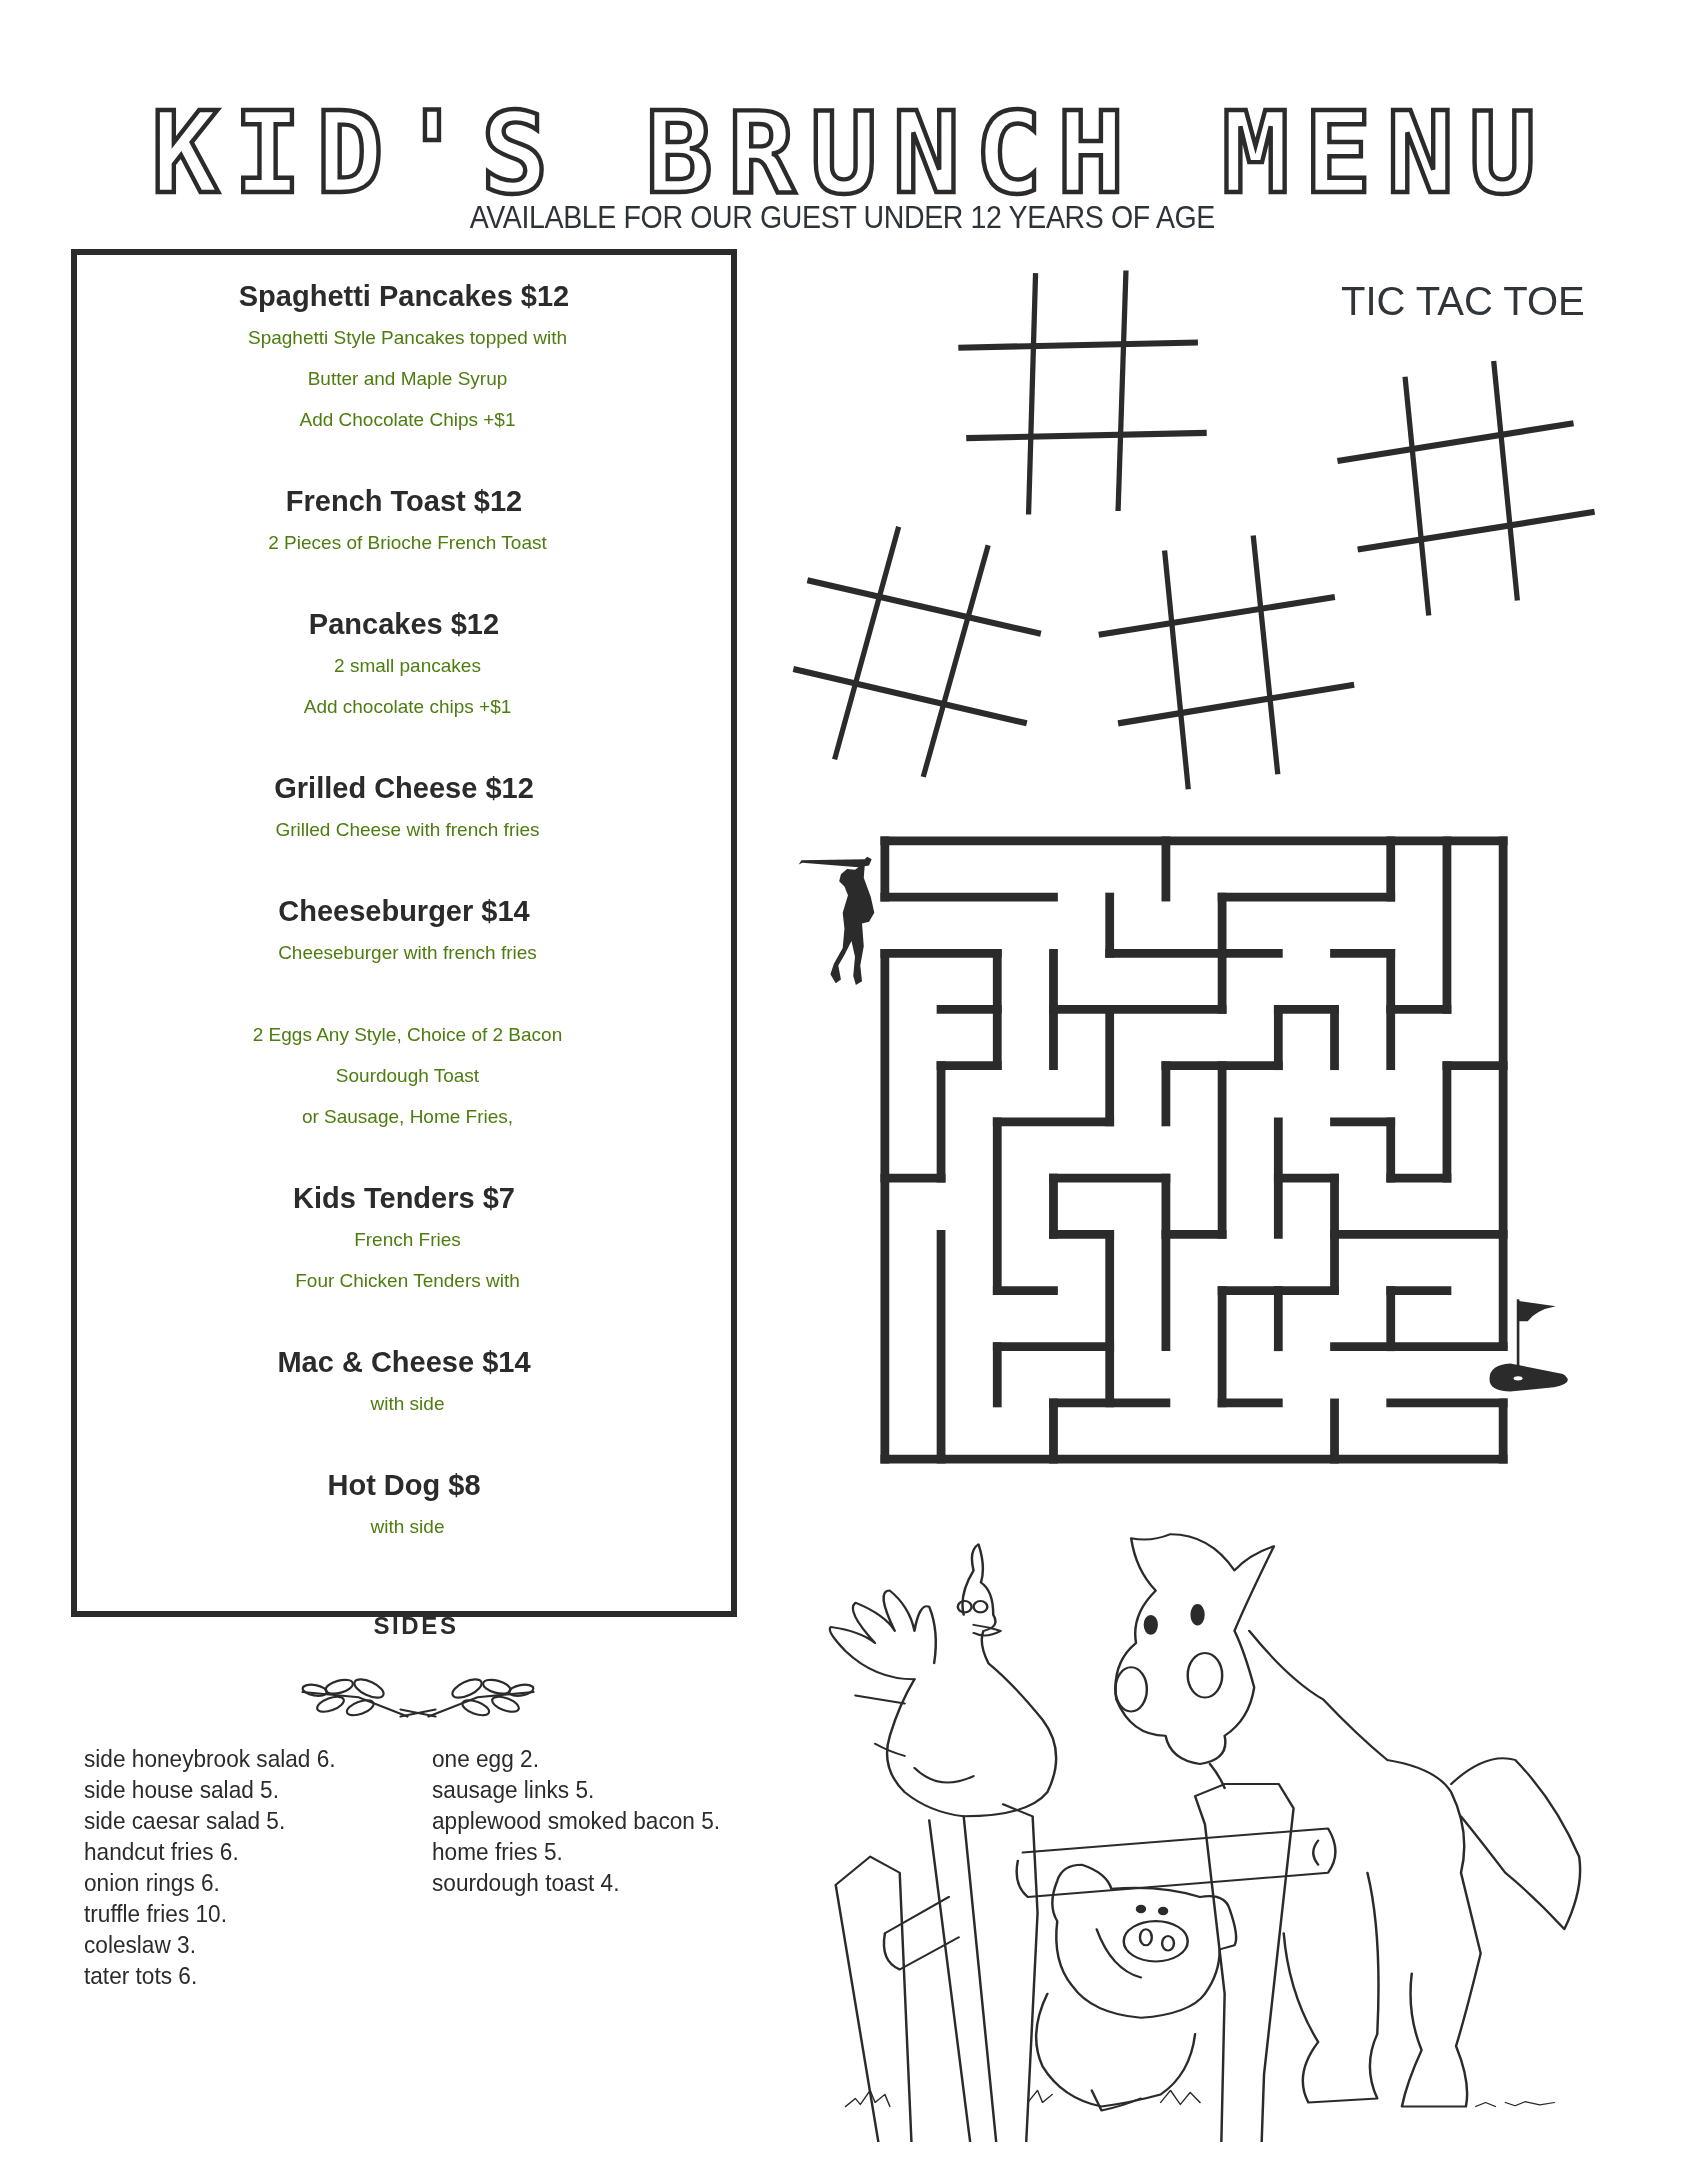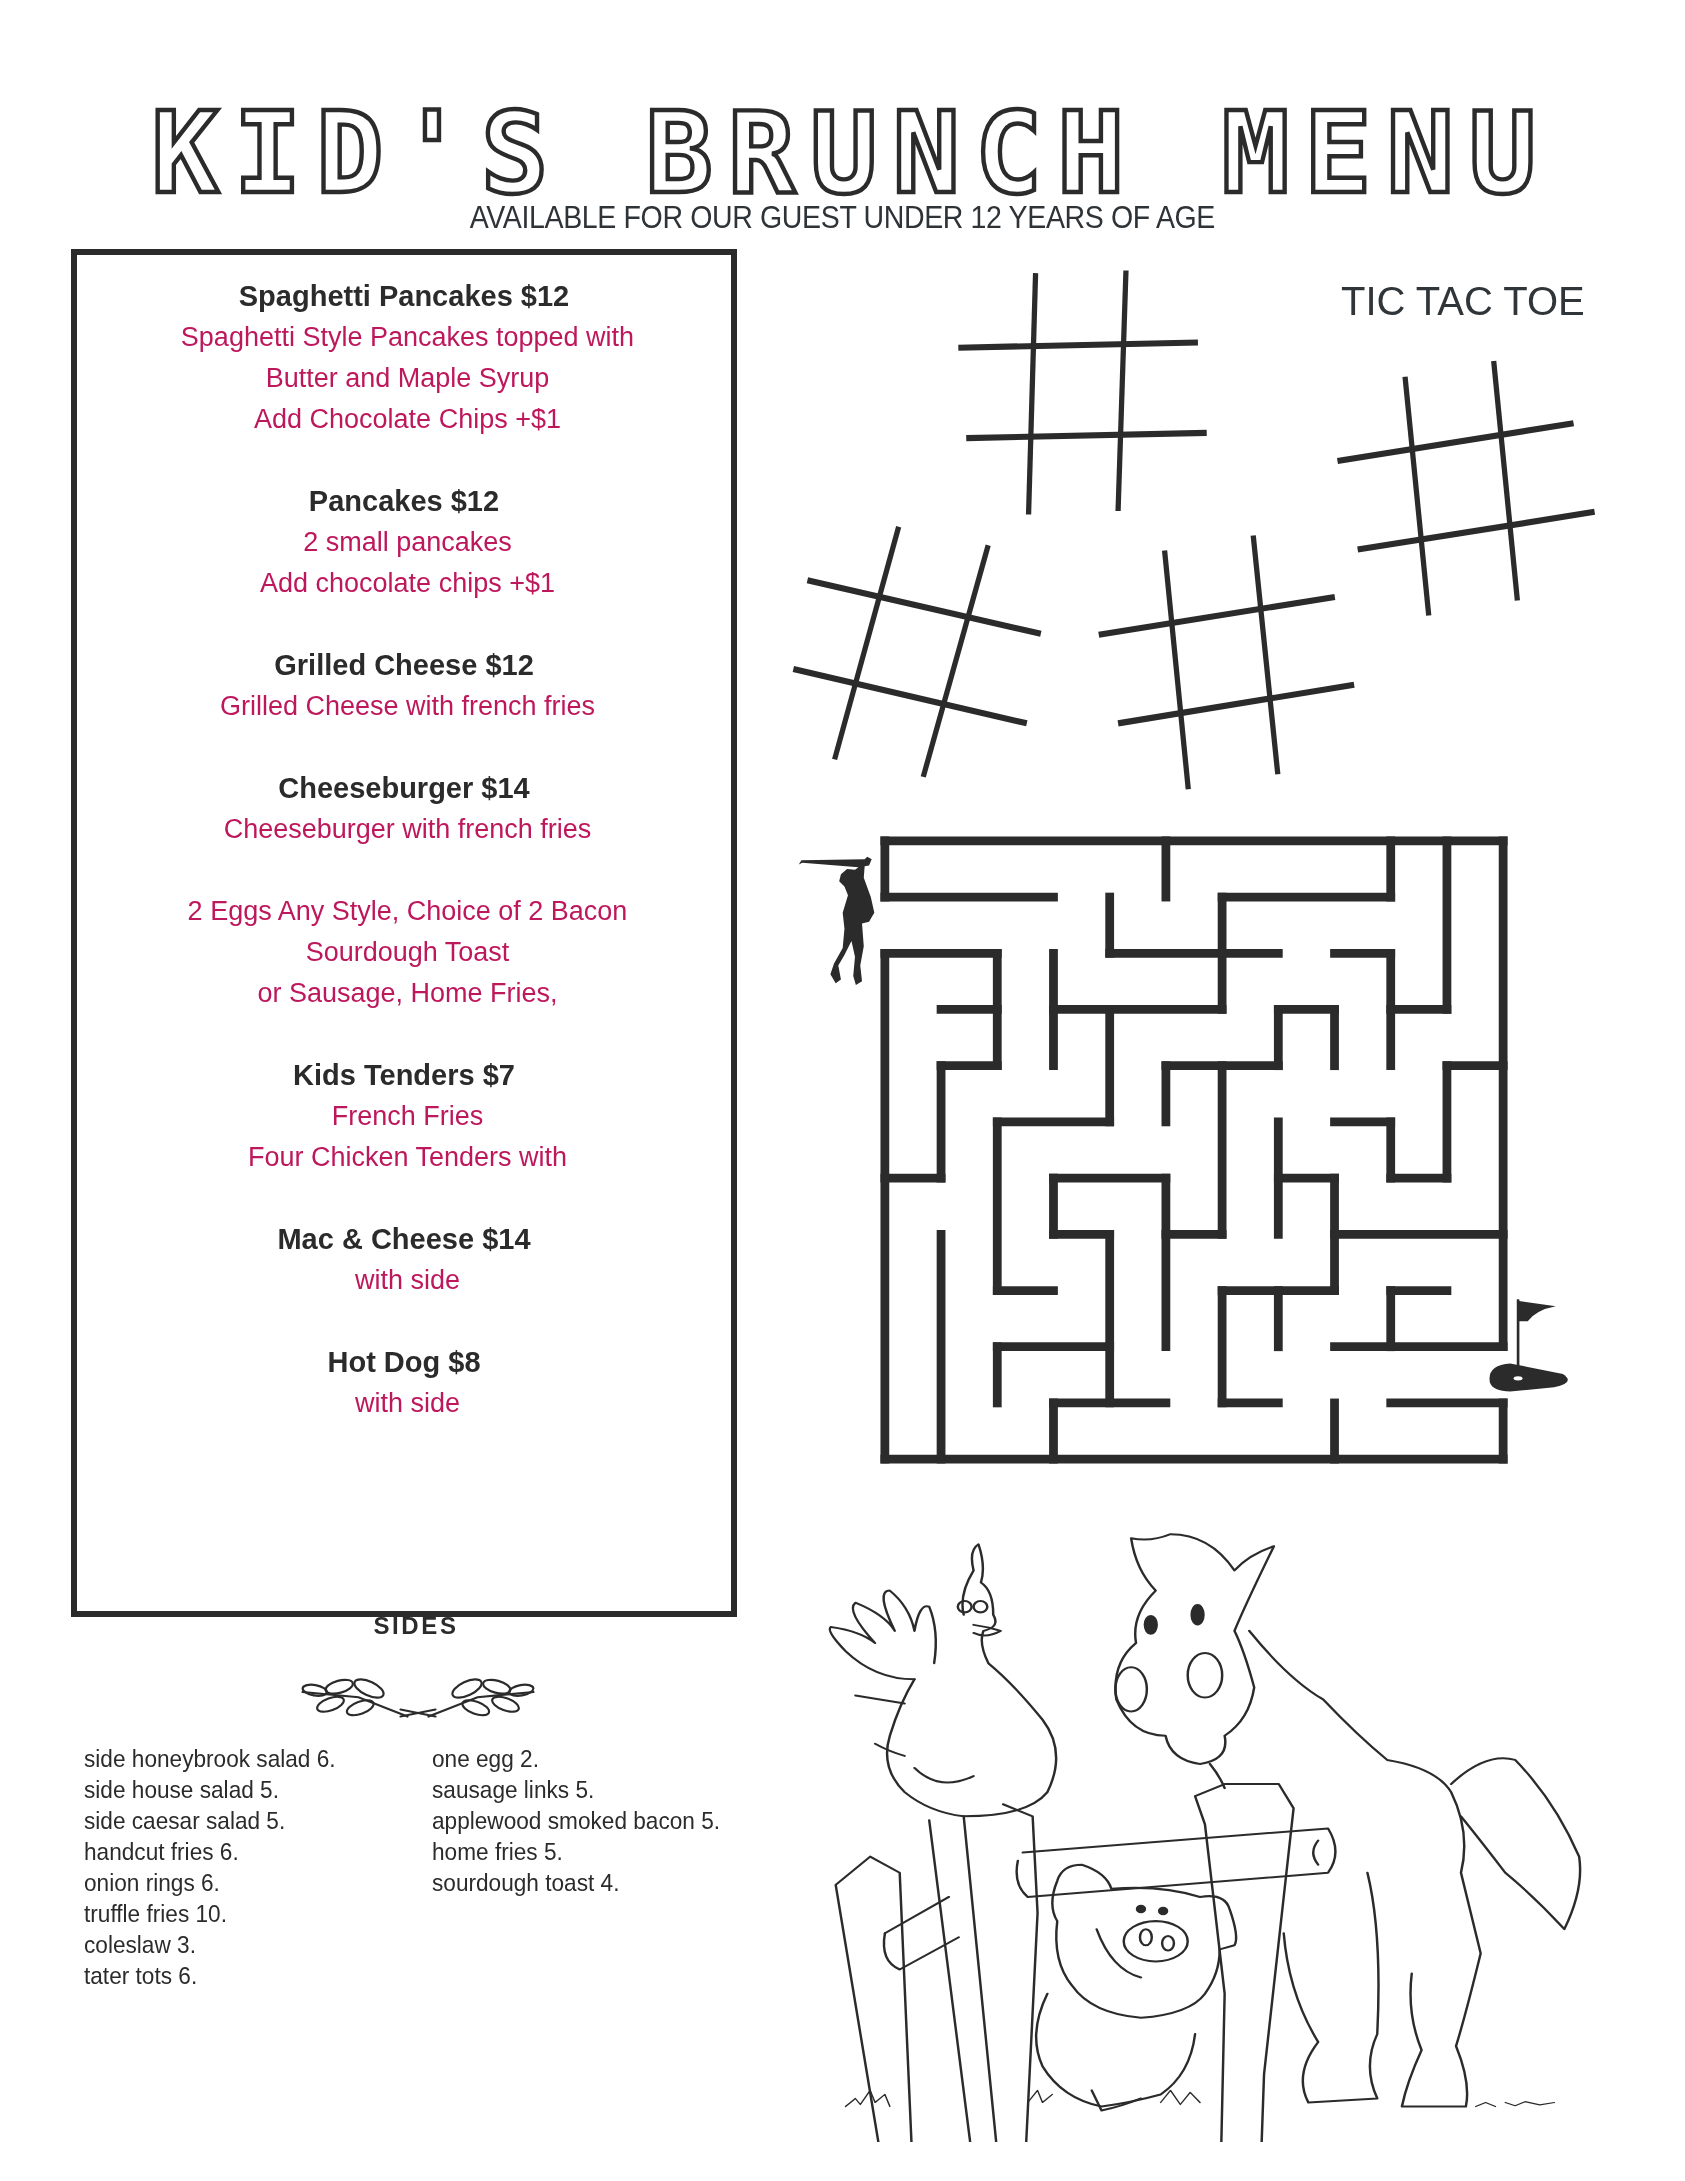--- a/index.html
+++ b/index.html
@@ -4,21 +4,21 @@
 <style>
   html, body { margin: 0; padding: 0; background: #ffffff; }
   body { width: 1685px; height: 2181px; position: relative; overflow: hidden; font-family: "Liberation Sans", sans-serif; color: #2b2b2b; }
   .abs { position: absolute; }
   #title-svg { left: 132px; top: 97px; width: 1422px; height: 114px; }
   #subtitle { left: 0; width: 1685px; top: 200px; text-align: center; font-size: 31px; color: #2e3338; letter-spacing: -0.4px; font-family: "Liberation Sans Narrow", "Liberation Sans", sans-serif; transform: scaleX(0.92); transform-origin: 841px 0; }
   #menu-box { left: 71px; top: 249px; width: 666px; height: 1368px; box-sizing: border-box; border: 6.1px solid #2b2b2b; }
   #menu-list { position: absolute; left: 0; right: 0; top: 21px; text-align: center; }
   .menu-item { margin-bottom: 41px; }
   .menu-item .name { font-weight: bold; font-size: 29px; line-height: 41px; color: #2b2b2b; }
-  .menu-item .desc { font-size: 27px; line-height: 41px; color: #be185d; padding-left: 7px; }
+  .menu-item .desc { font-size: 19px; line-height: 41px; color: #4d7c0f; padding-left: 7px; }
   #sides-heading { left: 83px; width: 666px; top: 1574px; text-align: center; font-weight: bold; font-size: 24px; letter-spacing: 2.6px; color: #2b2b2b; margin-top: 38px; }
   #laurel { left: 297px; top: 1678px; width: 242px; height: 42px; }
   .sides-col { top: 1743px; font-size: 24.6px; line-height: 31px; color: #2b2b2b; transform: scaleX(0.92); transform-origin: 0 0; }
   #sides-left { left: 84px; }
   #sides-right { left: 432px; }
   #ttt-title { left: 1341px; top: 279px; font-weight: normal; font-size: 40px; color: #303539; letter-spacing: 0px; white-space: nowrap; }
   #ttt-svg { left: 0; top: 0; width: 1685px; height: 878px; }
   #maze-svg { left: 790px; top: 825px; width: 808px; height: 650px; }
   #farm-svg { left: 816px; top: 1510px; width: 772px; height: 632px; }
 </style>
@@ -30,20 +30,24 @@
 </svg>
 <div id="subtitle" class="abs">AVAILABLE FOR OUR GUEST UNDER 12 YEARS OF AGE</div>
 
 <div id="menu-box" class="abs">
   <div id="menu-list">
       <div class="menu-item">
         <div class="name">Spaghetti Pancakes $12</div>
         <div class="desc">Spaghetti Style Pancakes topped with</div>
         <div class="desc">Butter and Maple Syrup</div>
         <div class="desc">Add Chocolate Chips +$1</div>
+      </div>
+      <div class="menu-item">
+        <div class="name">French Toast $12</div>
+        <div class="desc">2 Pieces of Brioche French Toast</div>
       </div>
       <div class="menu-item">
         <div class="name">Pancakes $12</div>
         <div class="desc">2 small pancakes</div>
         <div class="desc">Add chocolate chips +$1</div>
       </div>
       <div class="menu-item">
         <div class="name">Grilled Cheese $12</div>
         <div class="desc">Grilled Cheese with french fries</div>
       </div>

